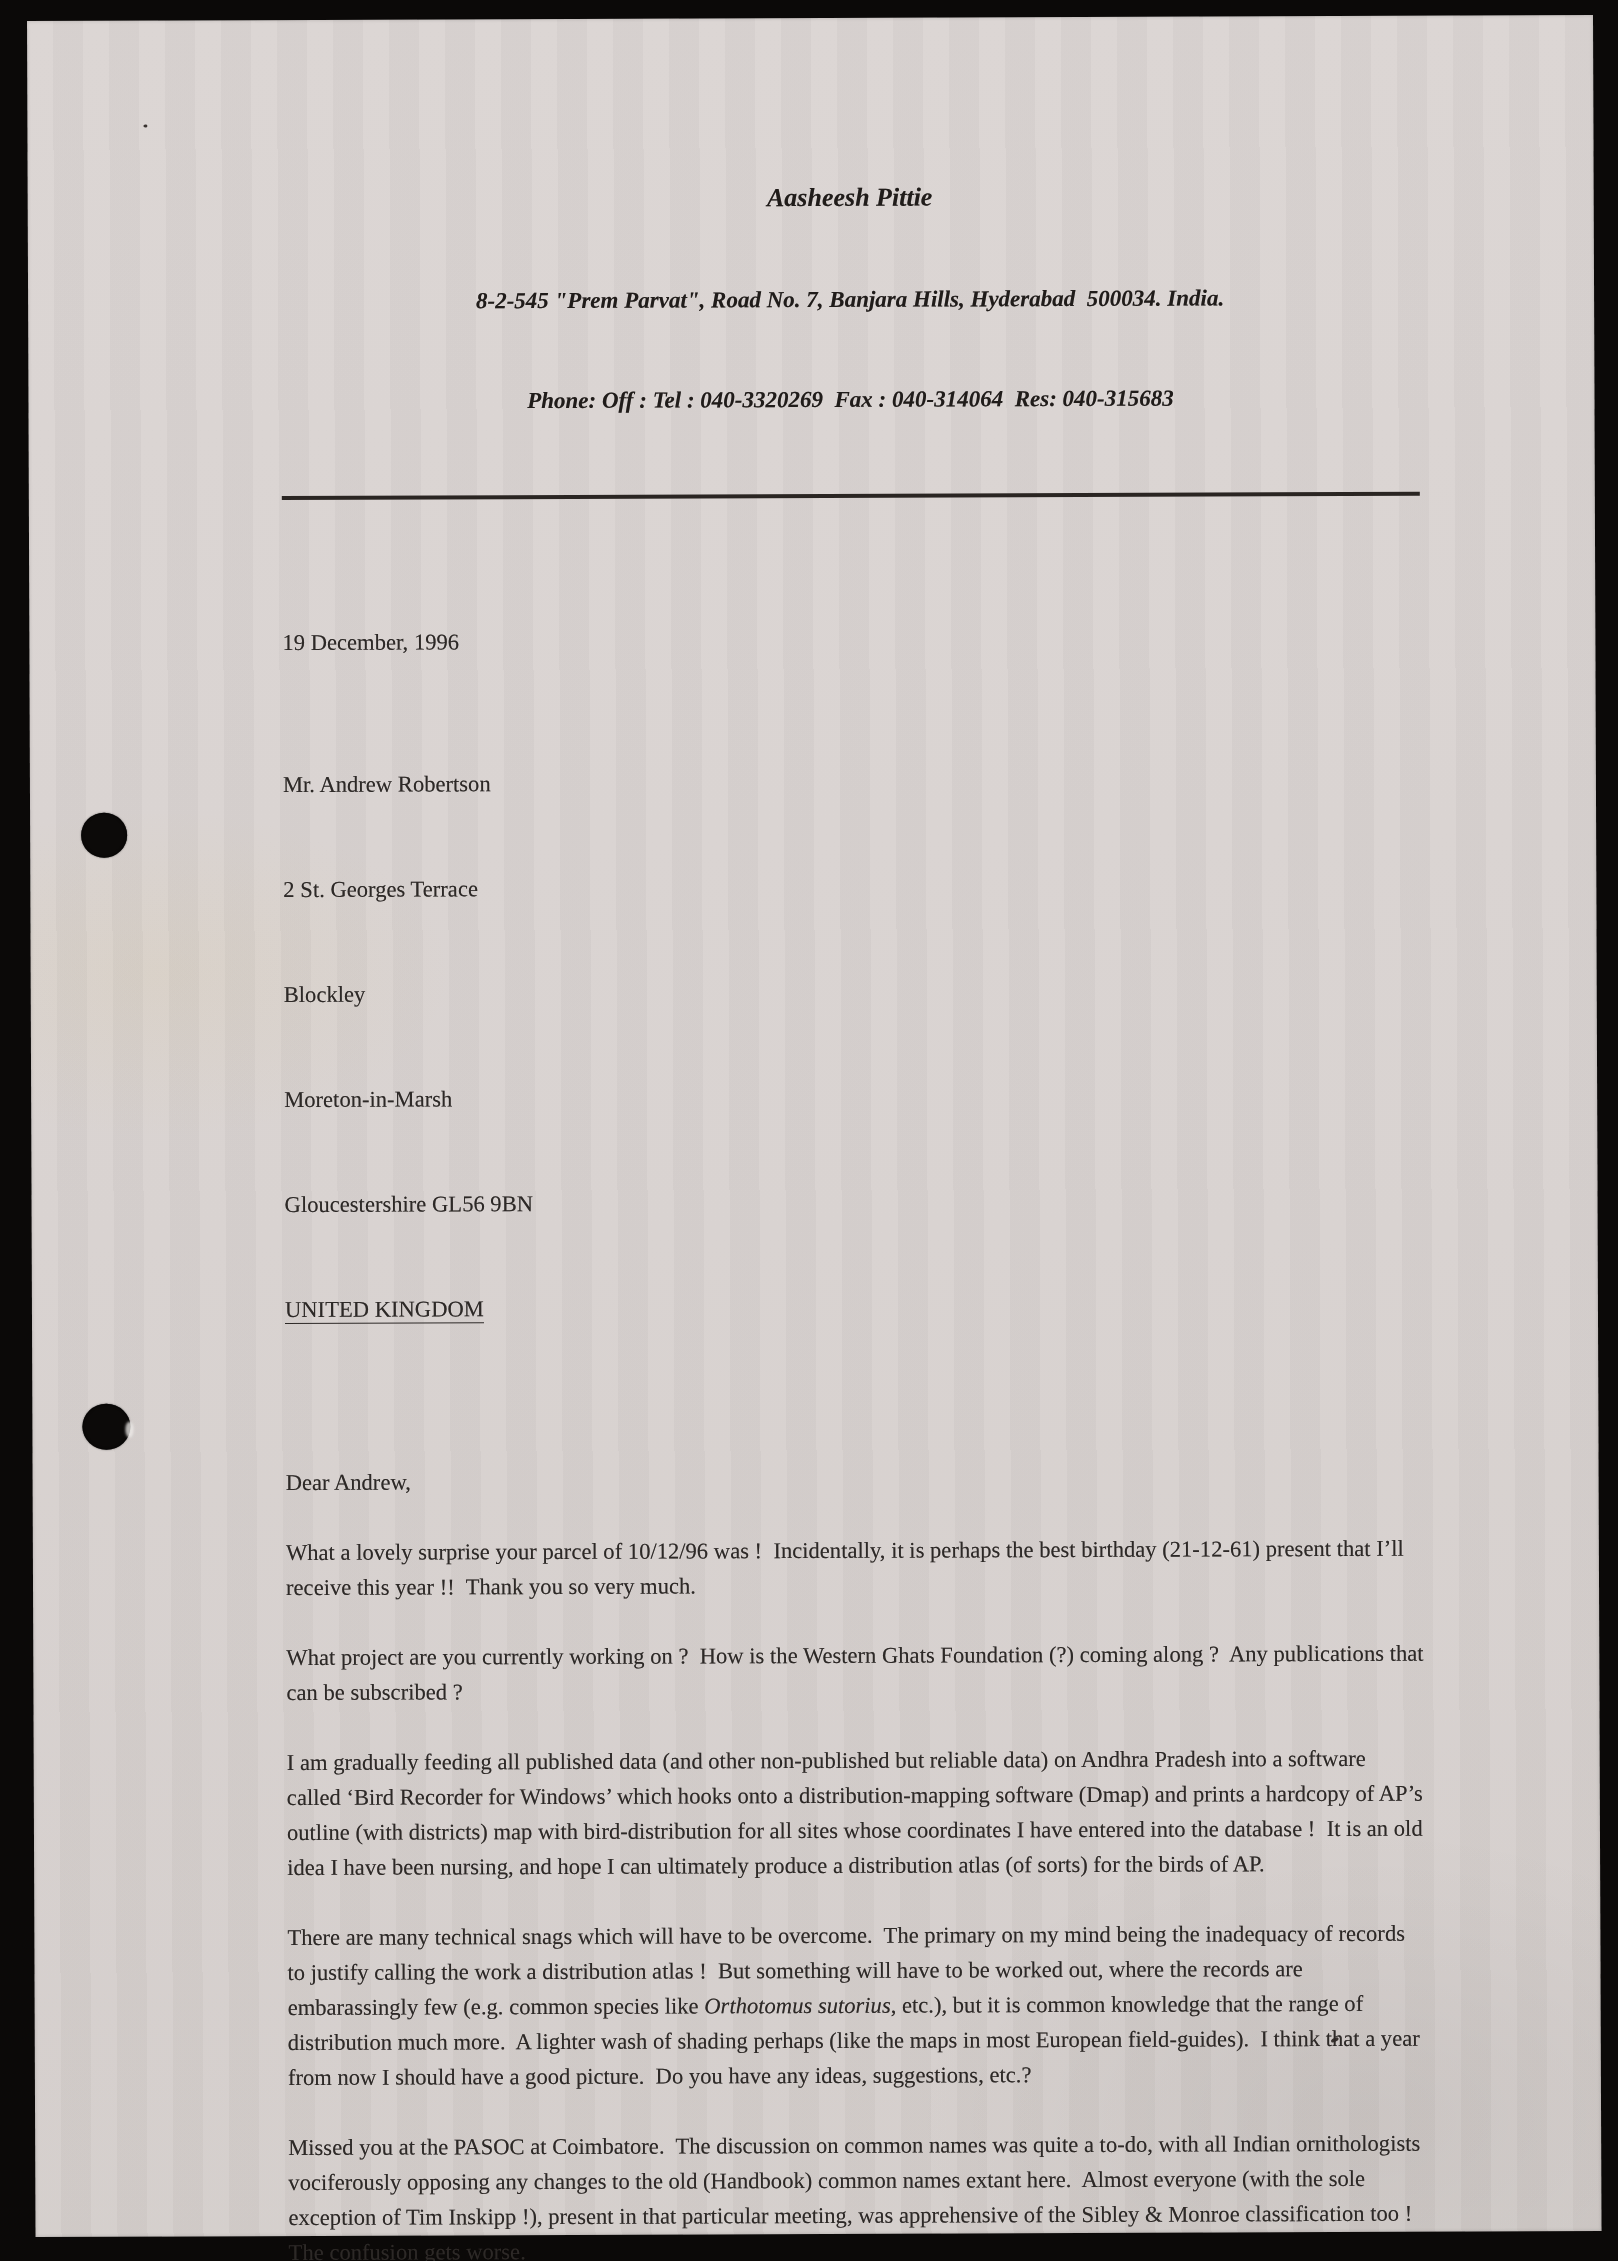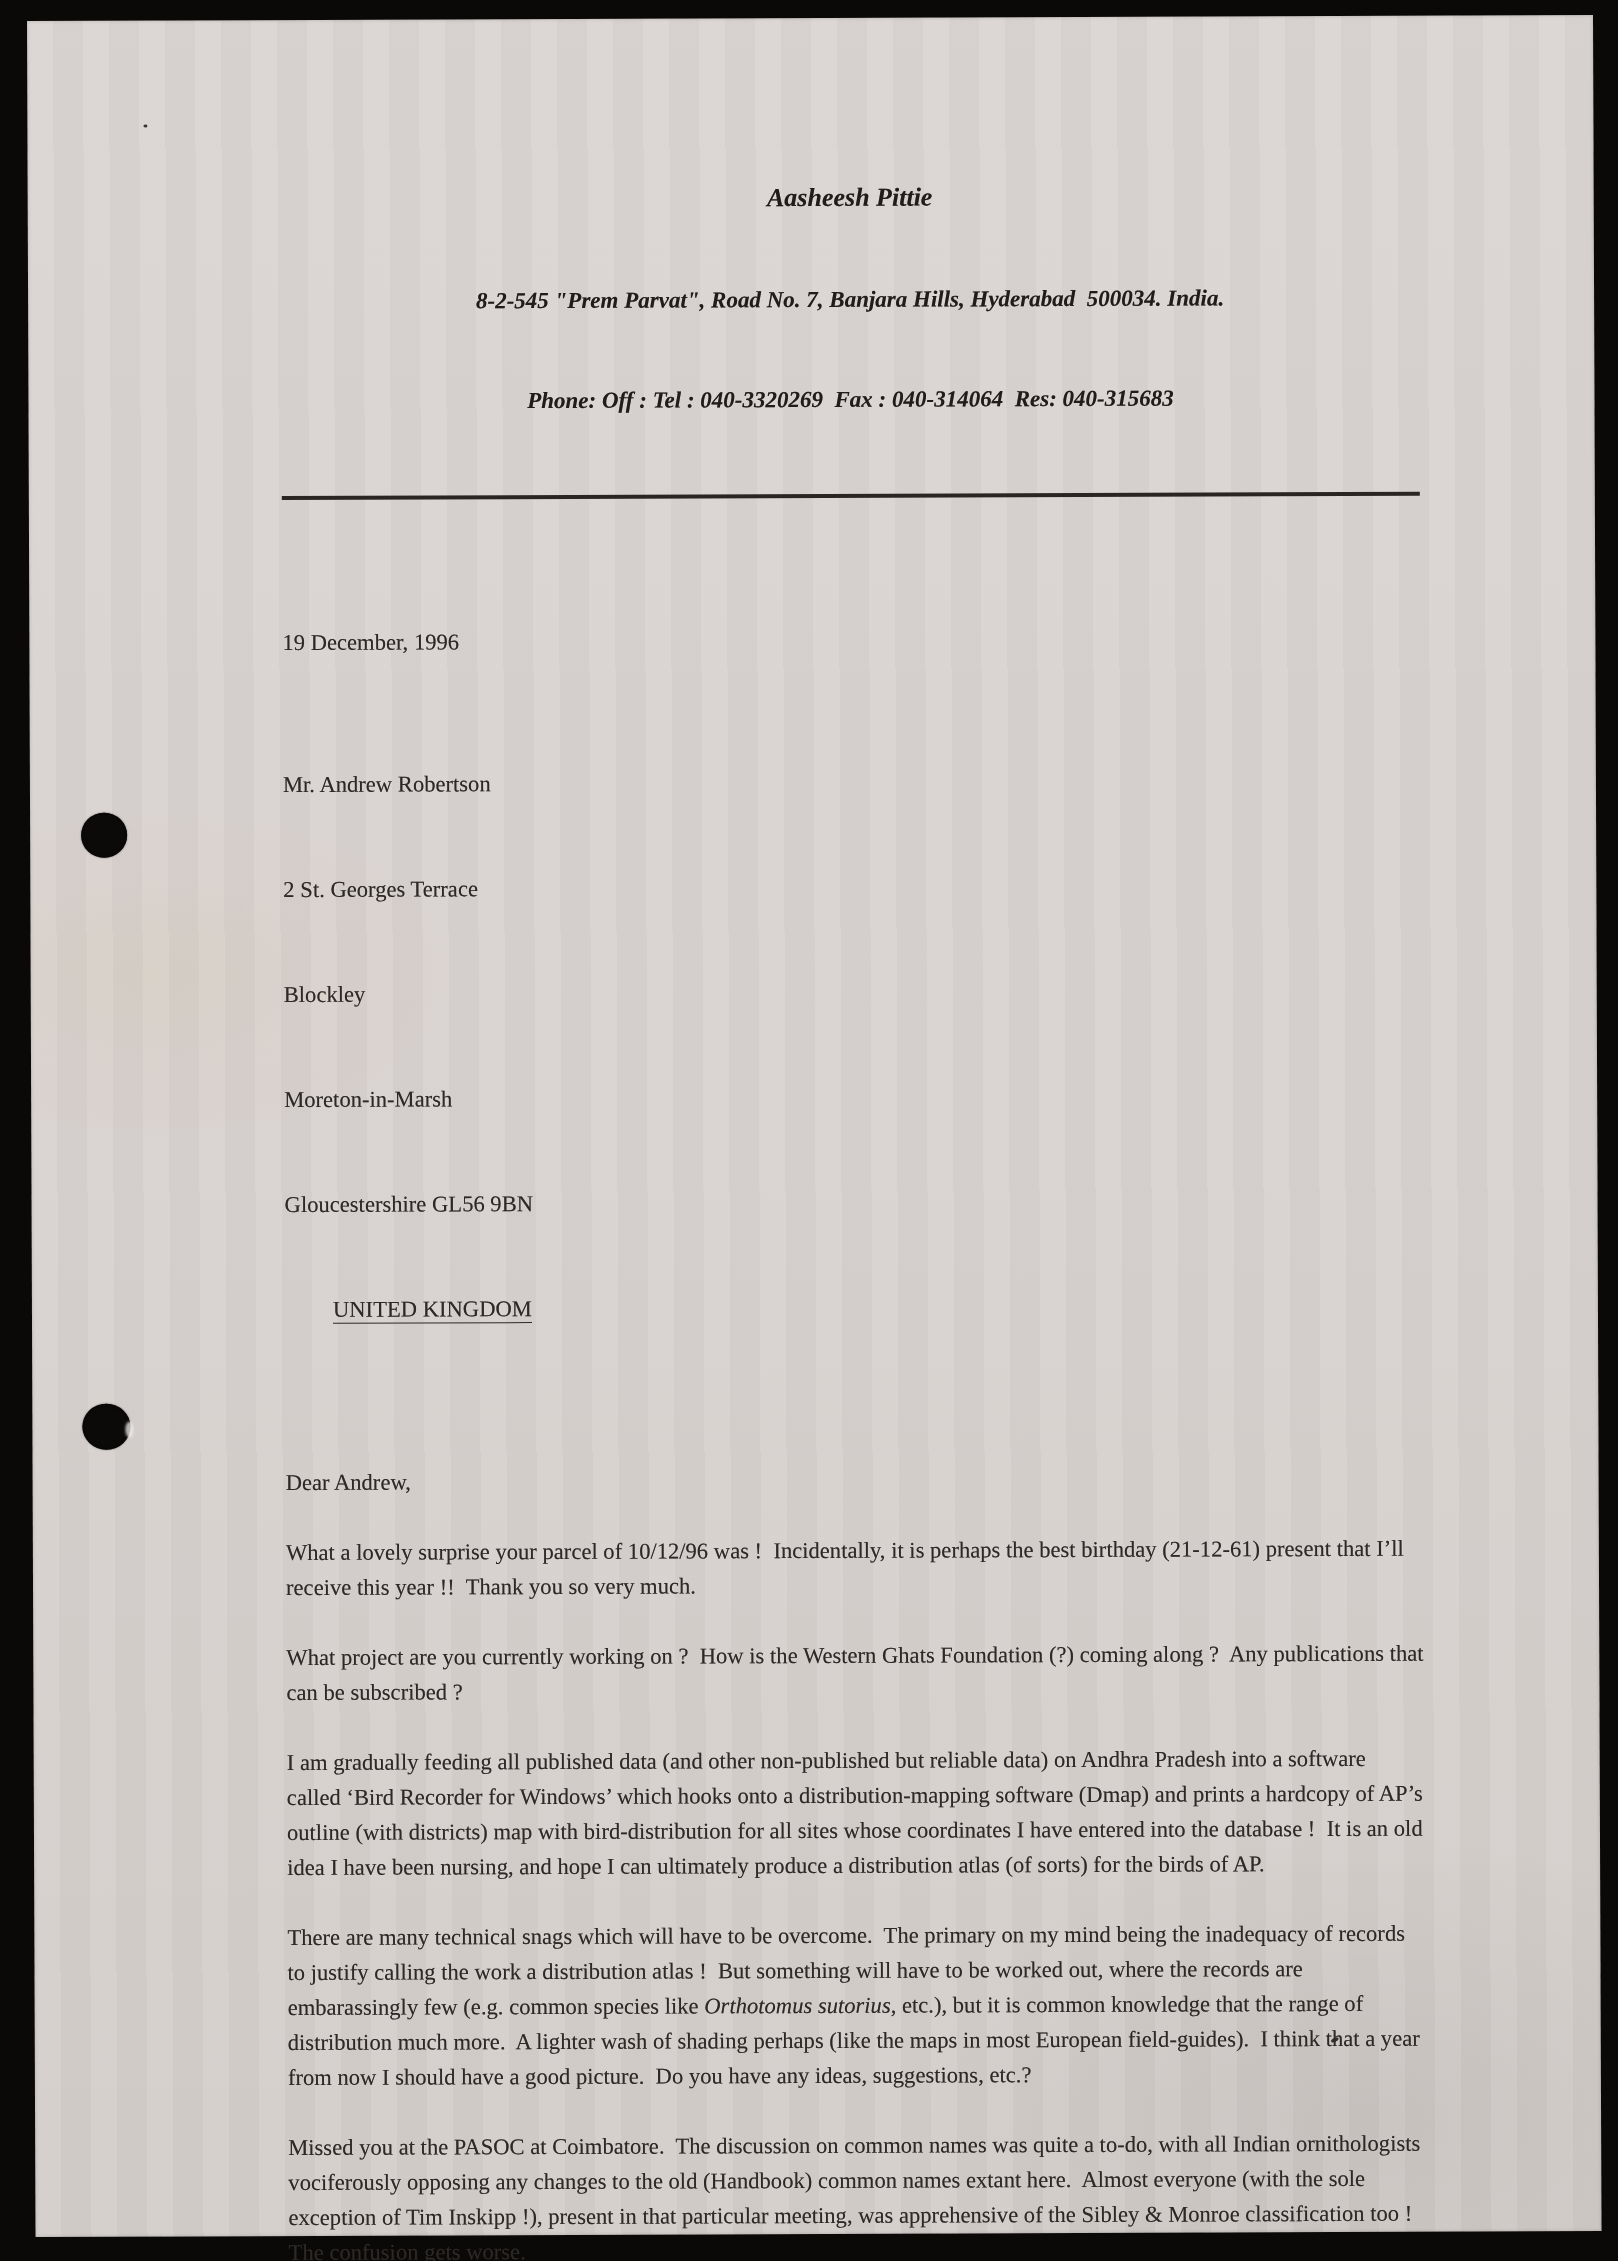--- a/index.html
+++ b/index.html
@@ -48,21 +48,21 @@
 
   .letterhead{text-align:center;color:#201c1a;font-style:italic;font-weight:bold;}
   .lh-name{font-size:26px;line-height:32px;}
   .lh-address{font-size:23px;line-height:31px;}
   .lh-phone{font-size:23px;line-height:30px;}
   .lh-rule{border-top:4.2px solid #2a2522;margin-top:9.4px;}
 
   .date-line{margin-top:55px;}
   .recipient{margin-top:37px;}
   .recipient div{line-height:35px;}
-  .recipient-country span{border-bottom:1.9px solid #2d2927;padding-bottom:0.5px;margin-left:48px;}
+  .recipient-country span{border-bottom:1.9px solid #2d2927;padding-bottom:0.5px;}
 
   p{margin:35px 0 0 0;}
   p.salutation{margin-top:68px;}
 </style>
 </head>
 <body>
 
 <div class="paper">
 
   <div class="holepunch hp-top"></div>

